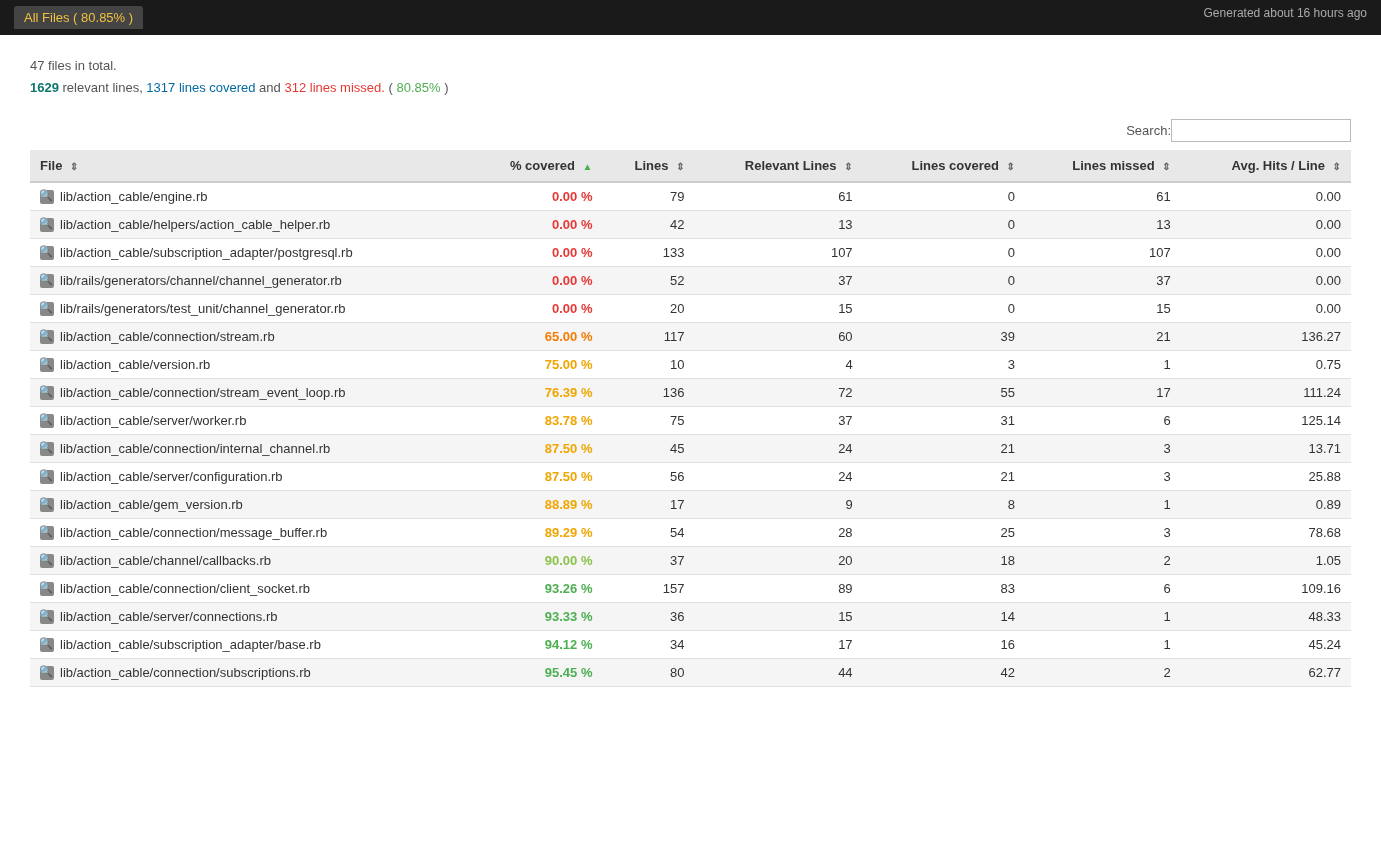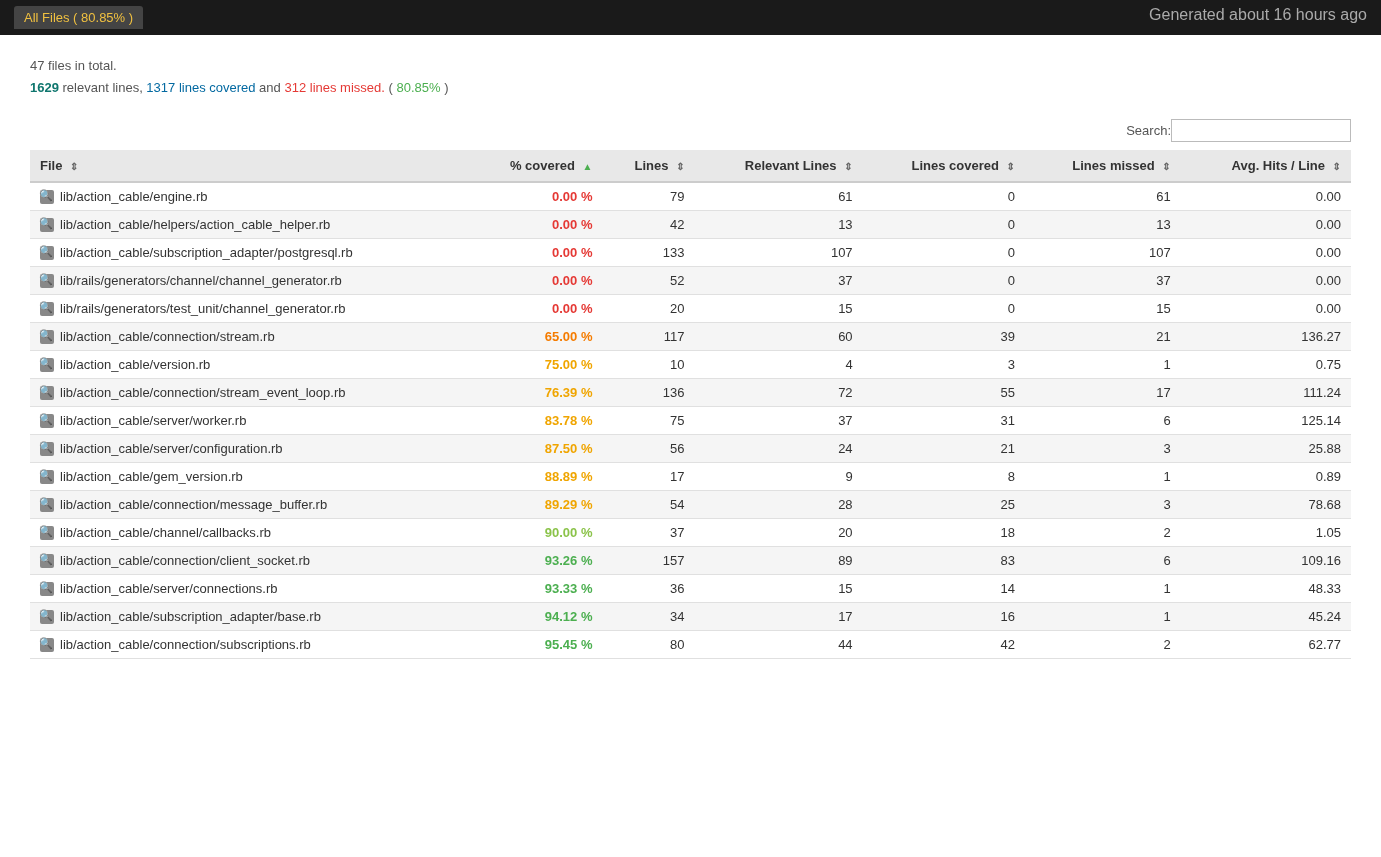--- a/index.html
+++ b/index.html
@@ -13,21 +13,21 @@
       justify-content: space-between;
     }
     #top-bar .tab {
       background: #444;
       color: #f0c040;
       padding: 4px 10px;
       border-radius: 3px 3px 0 0;
       font-size: 13px;
     }
     #top-bar .generated {
-      font-size: 16px;
+      font-size: 12px;
       color: #aaa;
     }
 
     #content {
       padding: 20px 30px;
     }
 
     h1 {
       font-size: 26px;
       font-weight: normal;
@@ -302,20 +302,34 @@
           <td class="num-col">75</td>
           <td class="num-col">37</td>
           <td class="num-col">31</td>
           <td class="num-col">6</td>
           <td class="num-col">125.14</td>
         </tr>
         <tr>
           <td>
             <div class="file-cell">
               <span class="file-icon"></span>
+              <a class="file-link" href="#">lib/action_cable/connection/internal_channel.rb</a>
+            </div>
+          </td>
+          <td class="num-col"><span class="pct-yellow">87.50 %</span></td>
+          <td class="num-col">45</td>
+          <td class="num-col">24</td>
+          <td class="num-col">21</td>
+          <td class="num-col">3</td>
+          <td class="num-col">13.71</td>
+        </tr>
+        <tr>
+          <td>
+            <div class="file-cell">
+              <span class="file-icon"></span>
               <a class="file-link" href="#">lib/action_cable/server/configuration.rb</a>
             </div>
           </td>
           <td class="num-col"><span class="pct-yellow">87.50 %</span></td>
           <td class="num-col">56</td>
           <td class="num-col">24</td>
           <td class="num-col">21</td>
           <td class="num-col">3</td>
           <td class="num-col">25.88</td>
         </tr>

